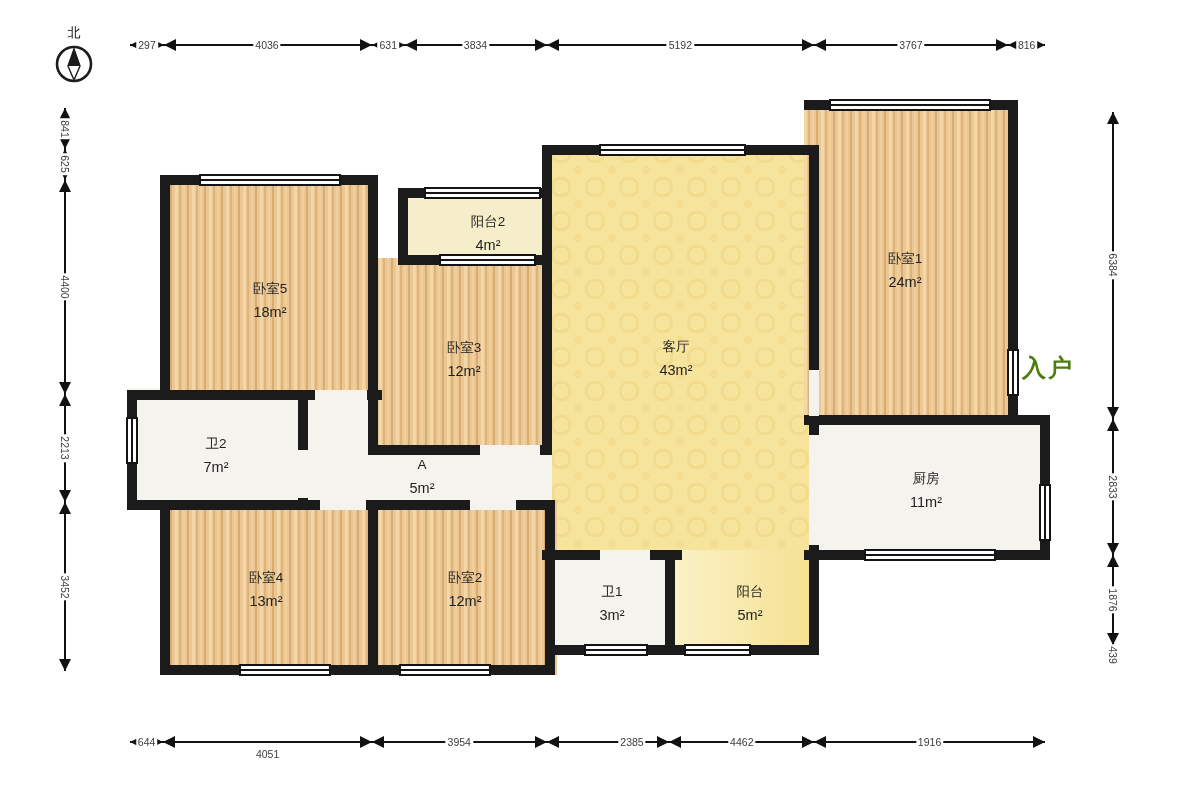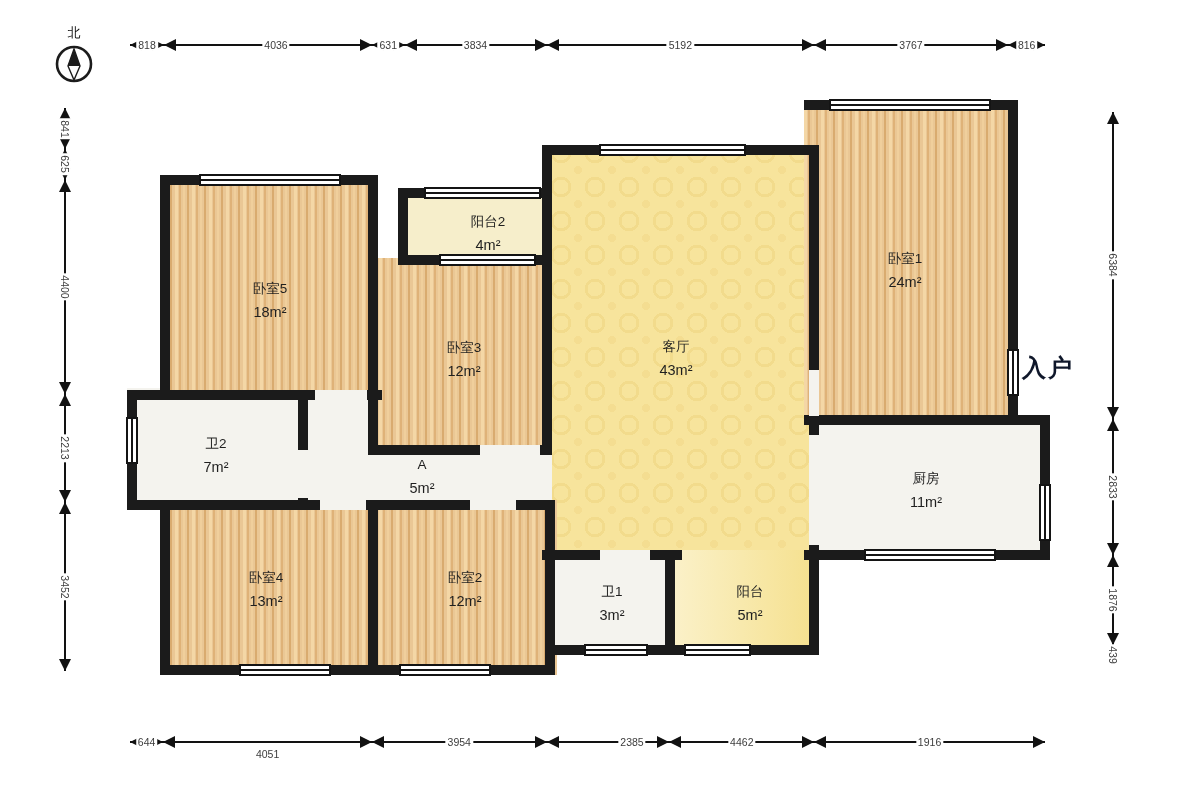--- a/index.html
+++ b/index.html
@@ -19,21 +19,21 @@
   .dim-h .arr{top:3px;}
   .dim-v .arr{left:3px;}
   .a-l{border-width:6px 12px 6px 0;border-right-color:#121212;}
   .a-r{border-width:6px 0 6px 12px;border-left-color:#121212;}
   .a-u{border-width:0 6px 12px 6px;border-bottom-color:#121212;}
   .a-d{border-width:12px 6px 0 6px;border-top-color:#121212;}
   
   #compass{position:absolute;left:46px;top:24px;width:56px;height:72px;text-align:center;}
   #compass .n-label{font-size:13px;color:#111;}
   
-  #entry-label{position:absolute;left:1022px;top:352px;font-size:24px;font-weight:bold;color:#0f172a;letter-spacing:2px;}
+  #entry-label{position:absolute;left:1022px;top:352px;font-size:24px;font-weight:bold;color:#4d7c0f;letter-spacing:2px;}
 </style>
 </head>
 <body>
 
 <div id="stage">
 
   <svg id="plan" width="1177" height="785" viewBox="0 0 1177 785" shape-rendering="crispEdges">
       <defs>
  <pattern id="wood" width="17" height="300" patternUnits="userSpaceOnUse">
    <rect width="17" height="300" fill="#eac795"></rect>
@@ -175,22 +175,22 @@
       <div class="arr a-l" style="left: 241.997px;"></div>
       <div class="arr a-r" style="left: 262.521px;"></div>
       <div class="arr a-l" style="left: 274.521px;"></div>
       <div class="arr a-r" style="left: 404.523px;"></div>
       <div class="arr a-l" style="left: 416.523px;"></div>
       <div class="arr a-r" style="left: 672.137px;"></div>
       <div class="arr a-l" style="left: 684.137px;"></div>
       <div class="arr a-r" style="left: 866.301px;"></div>
       <div class="arr a-l" style="left: 878.301px;"></div>
       <div class="arr a-r" style="left: 903px;"></div>
-      <span class="dim-label" style="left: 16.9836px;">818</span>
-      <span class="dim-label" style="left: 146px;">4036</span>
+      <span class="dim-label" style="left: 16.9836px;">297</span>
+      <span class="dim-label" style="left: 137px;">4036</span>
       <span class="dim-label" style="left: 258.259px;">631</span>
       <span class="dim-label" style="left: 345.522px;">3834</span>
       <span class="dim-label" style="left: 550.33px;">5192</span>
       <span class="dim-label" style="left: 781px;">3767</span>
       <span class="dim-label" style="left: 896.651px;">816</span>
     </div>
     <div class="dim dim-h" style="left: 130px; top: 733px; width: 915px; height: 18px;">
       <div class="dim-line" style="width: 915px;"></div>
       <div class="arr a-l" style="left: 0px;"></div>
       <div class="arr a-r" style="left: 21.1959px;"></div>

